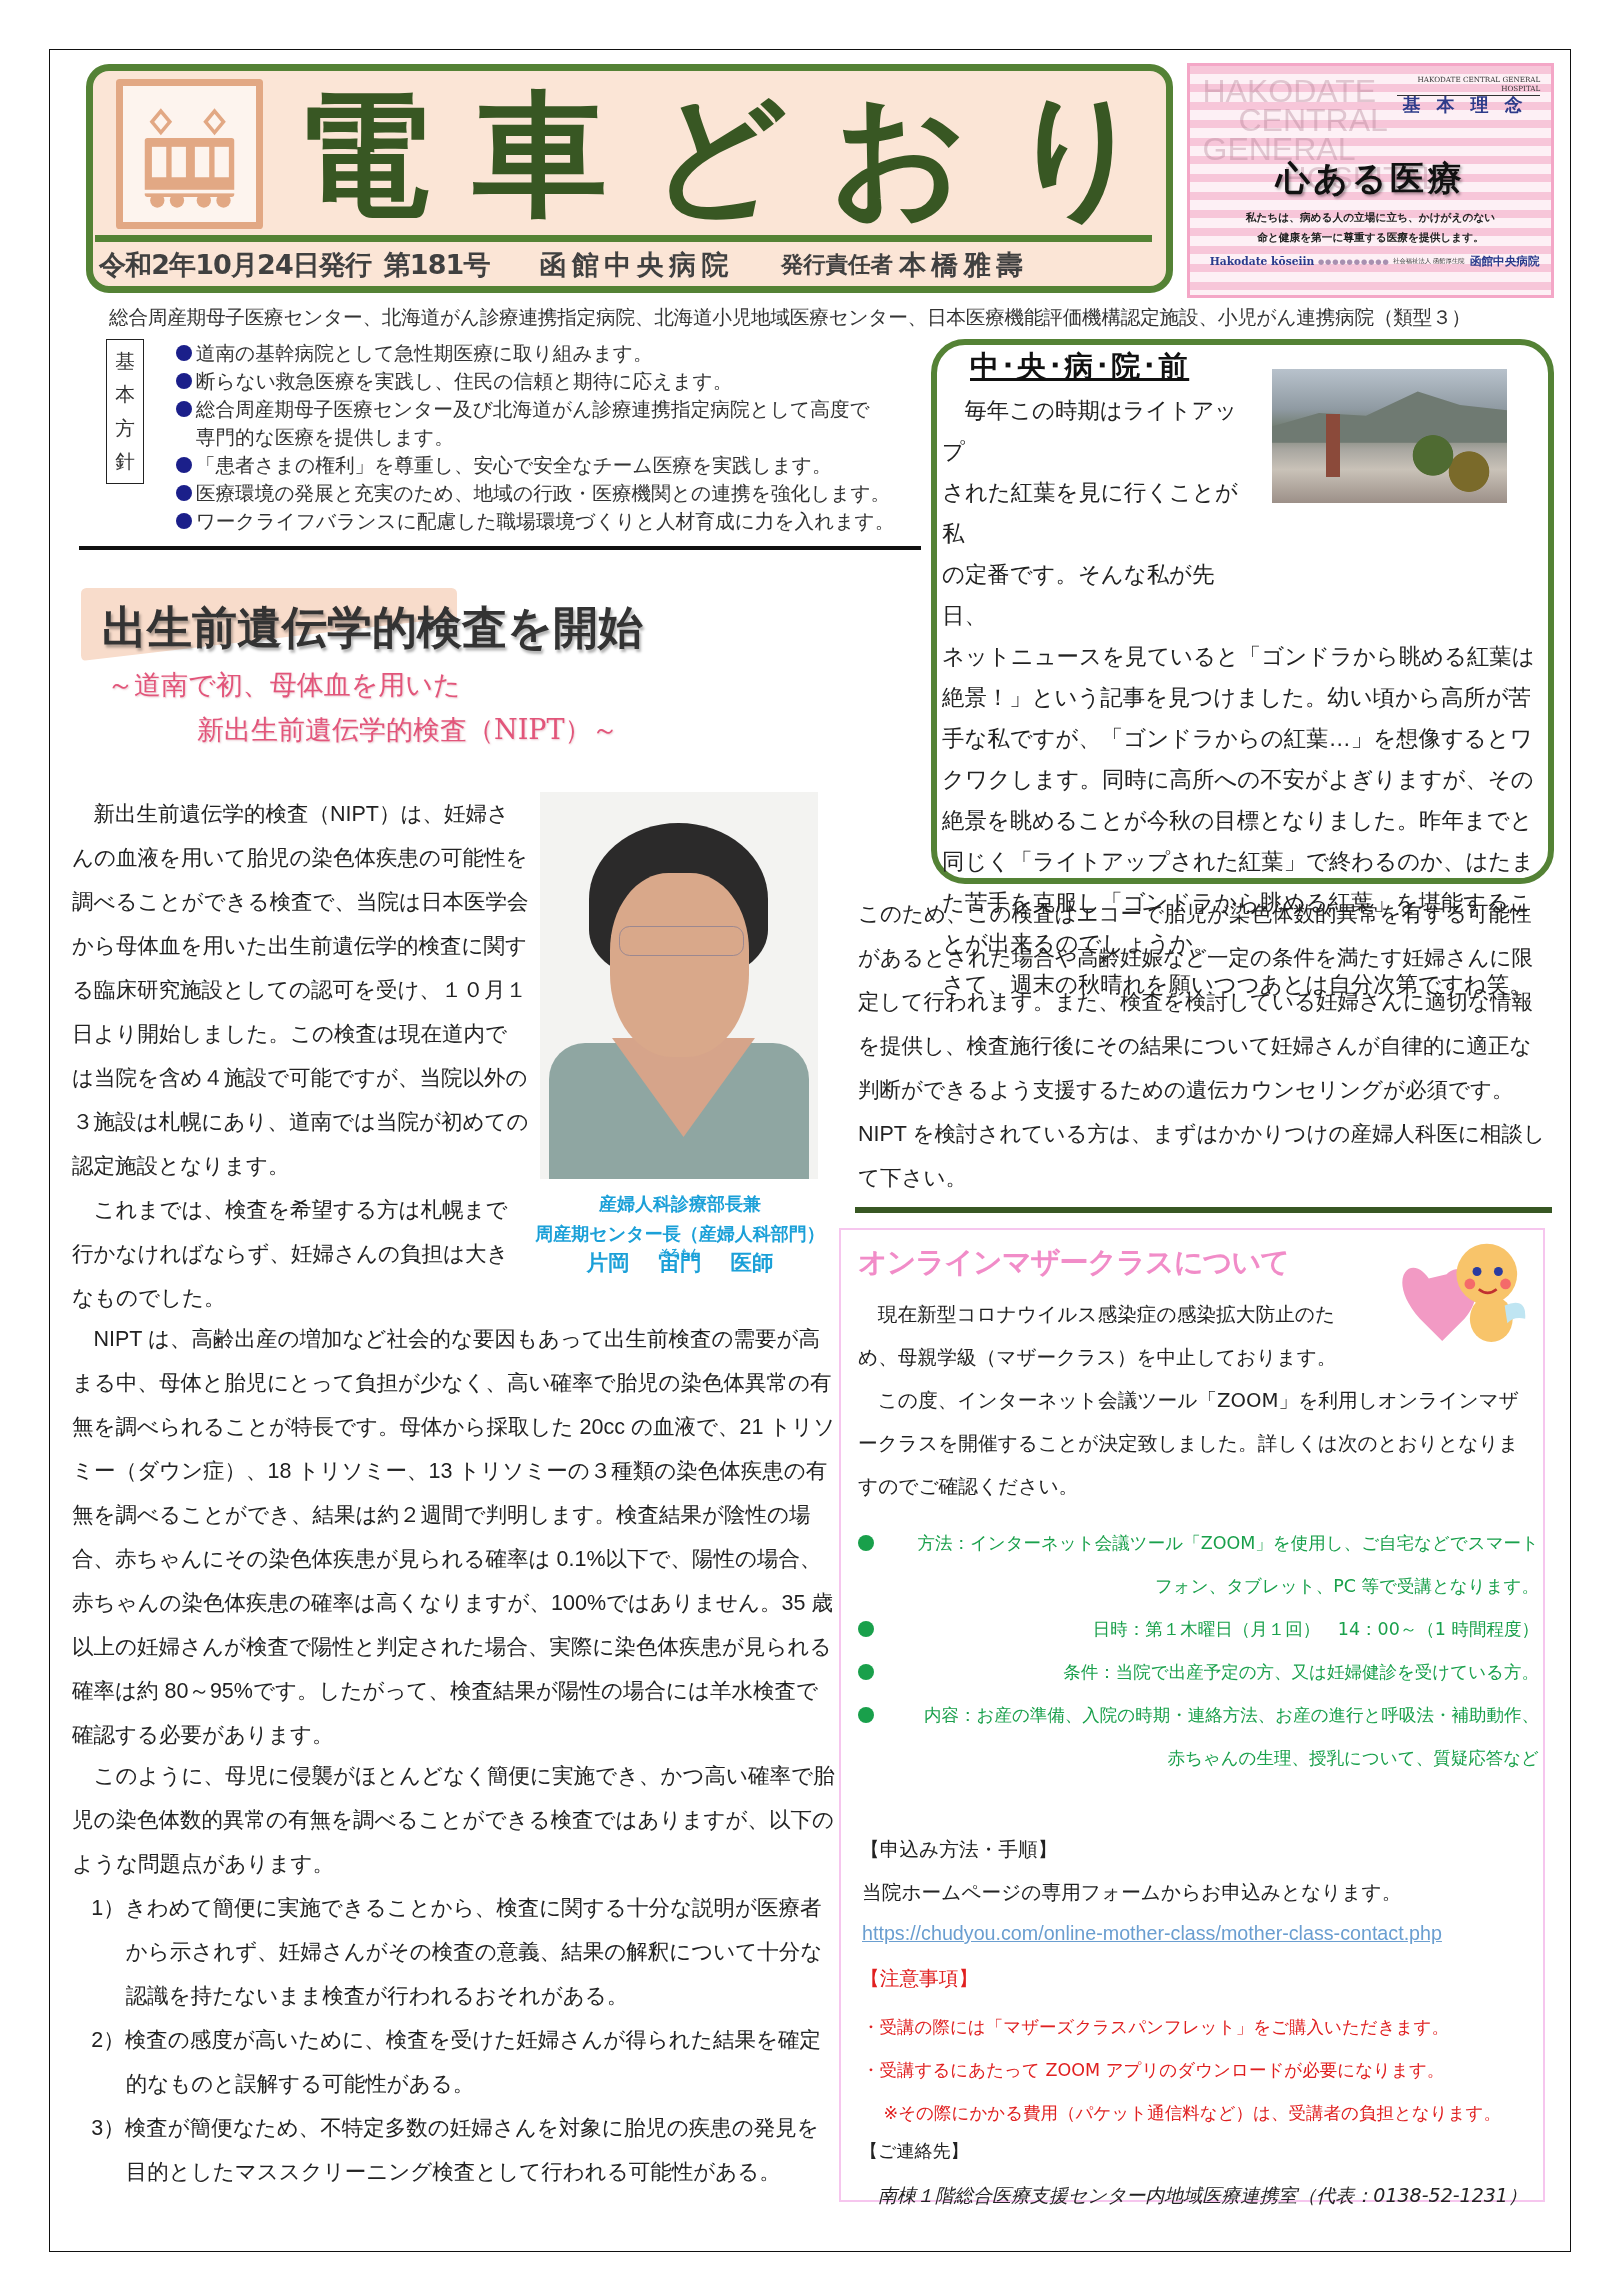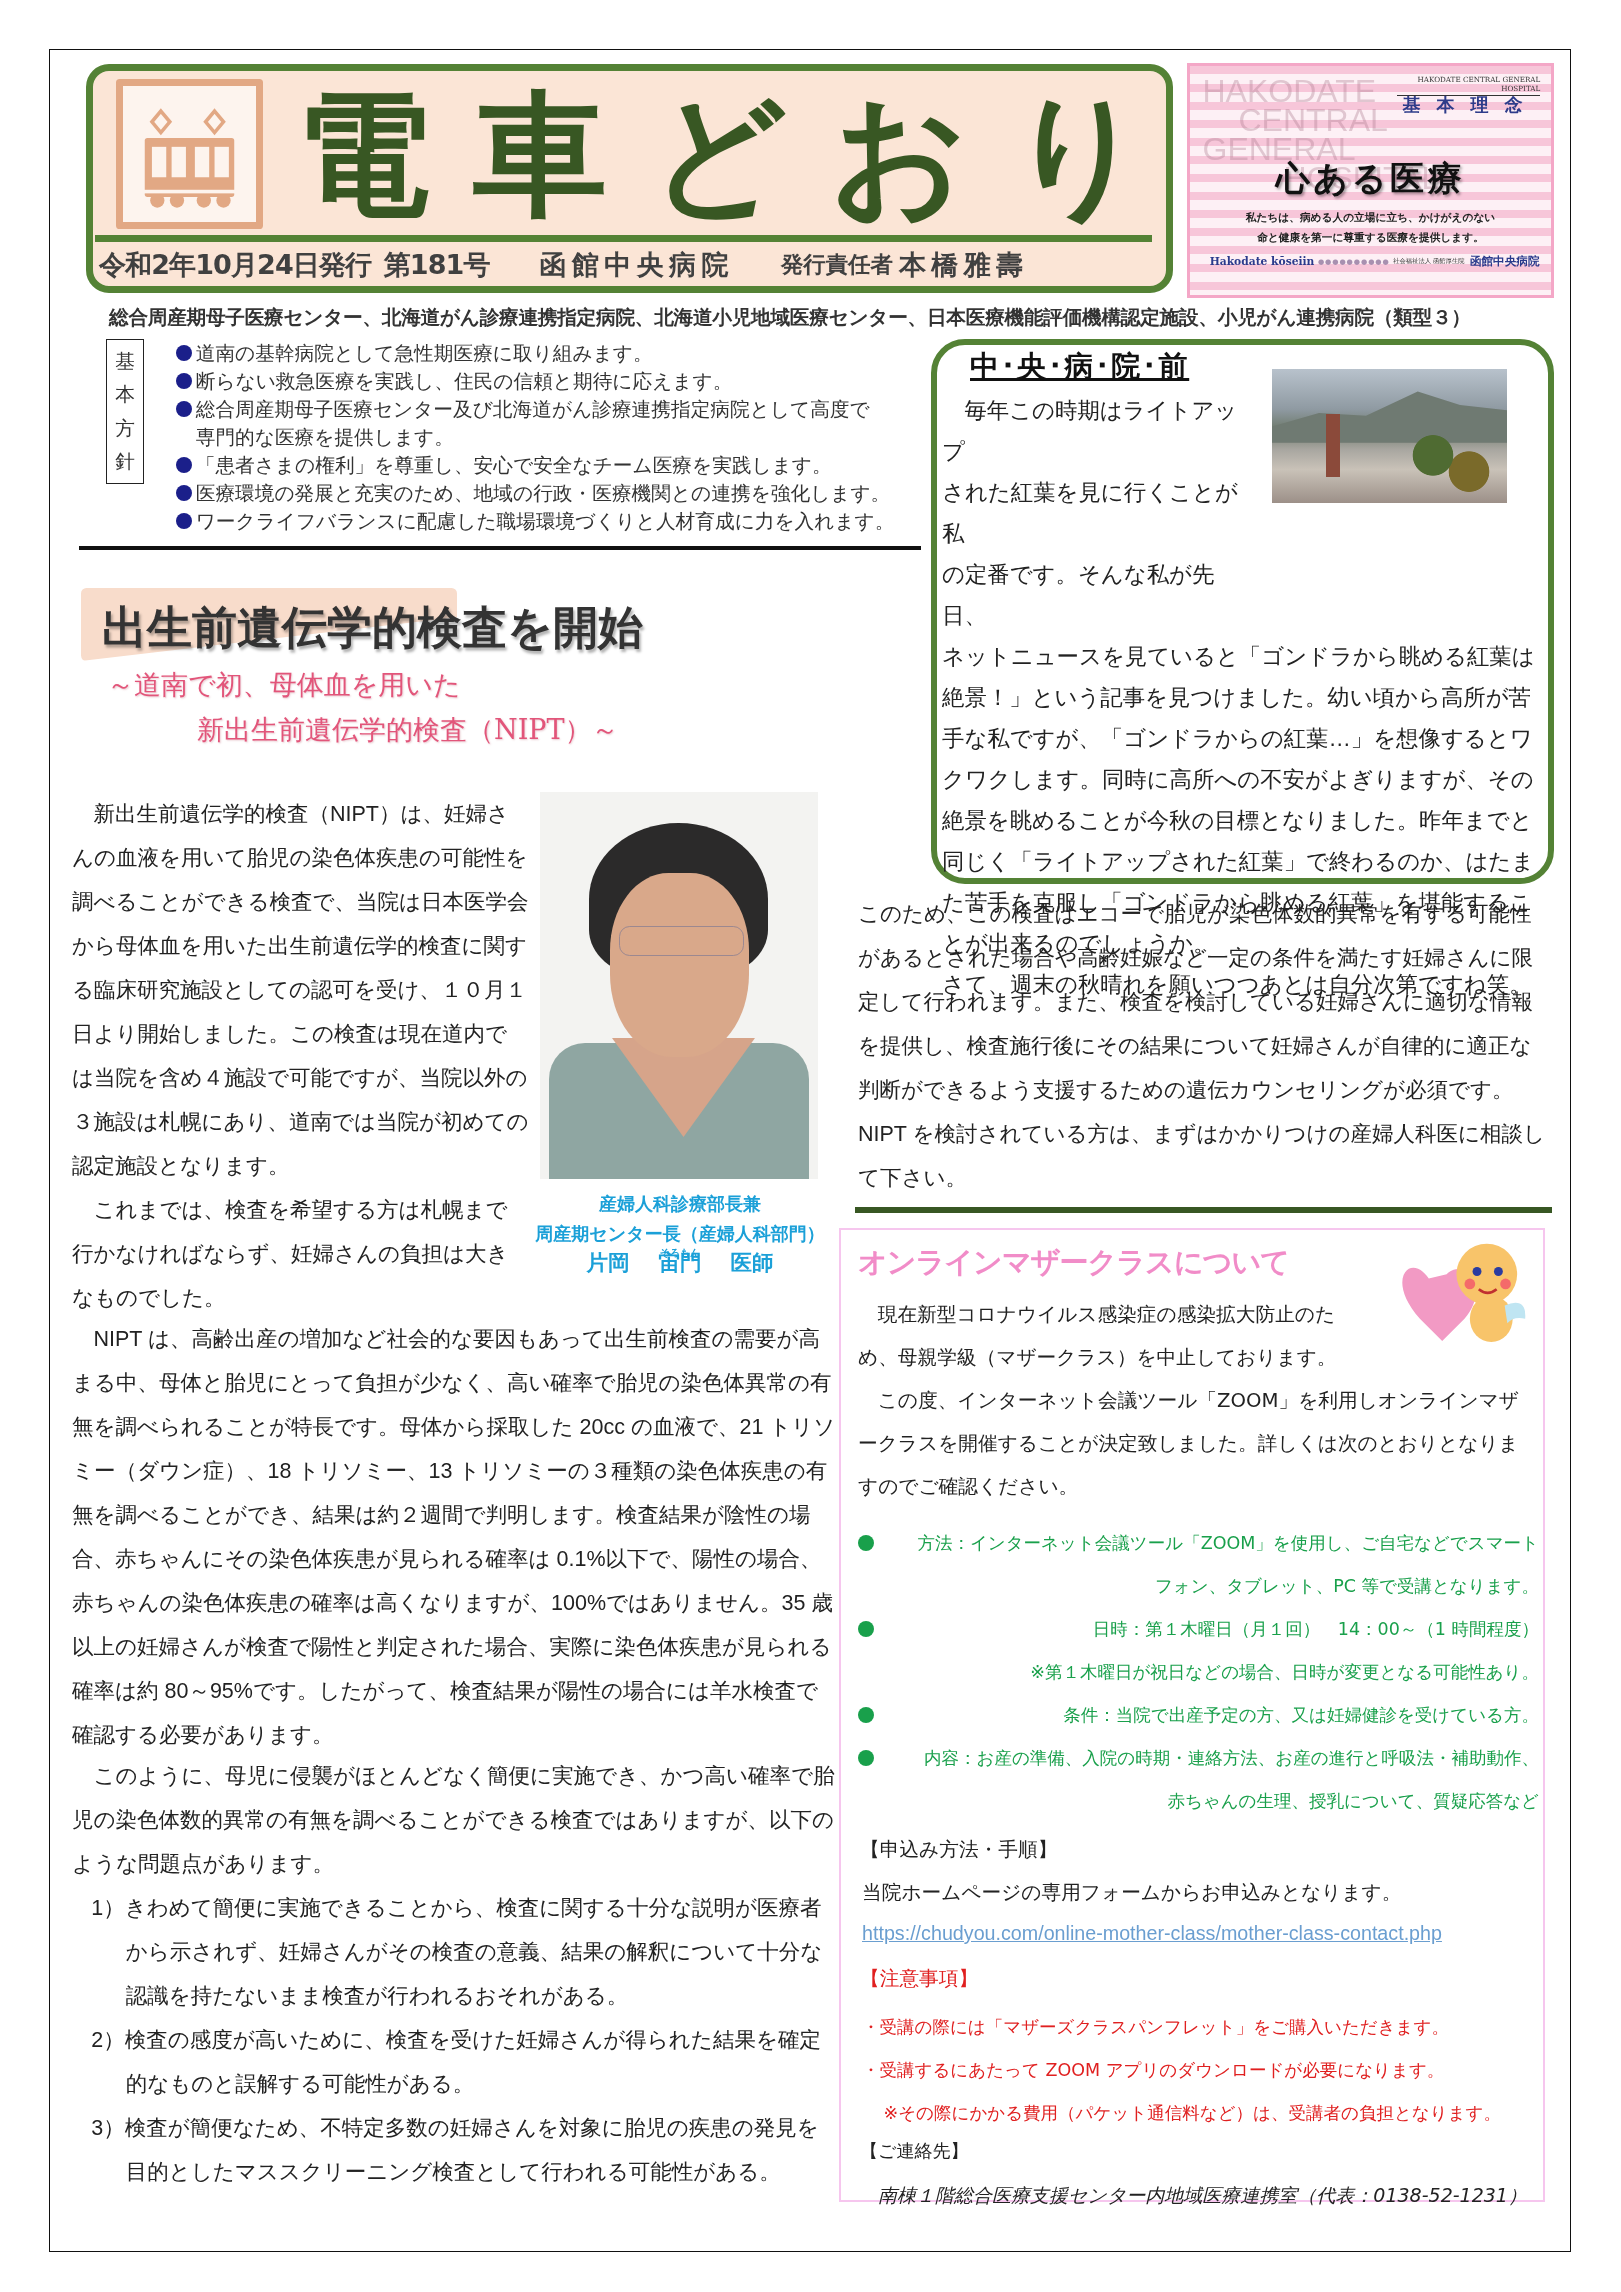--- a/index.html
+++ b/index.html
@@ -25,21 +25,21 @@
   .philo-head { right: 12.5px; top: 27px; font-size: 18px; font-weight: bold; color: #2e3c8a; letter-spacing: 16px; }
   .philo-title { left: 0; width: 100%; top: 90px; text-align: center; font-family: "DejaVu Serif", serif; font-size: 34px; font-weight: bold; color: #111; text-shadow: 1.8px 1.8px 2.7px rgba(0,0,0,0.35); letter-spacing: 3.6px; }
   .philo-sub { left: 0; width: 100%; top: 142px; text-align: center; font-family: "DejaVu Serif", serif; font-size: 10.7px; font-weight: bold; color: #222; line-height: 19.7px; }
   .philo-footer { left: 19.7px; top: 188px; width: 331px; display: flex; align-items: center; font-size: 8px; white-space: nowrap; }
   .philo-logo { font-family: "DejaVu Serif", serif; font-size: 10.7px; font-weight: bold; color: #2a3a8c; }
   .philo-dots { color: #a890b0; letter-spacing: 0.9px; margin: 0 3.6px; font-size: 7.2px; }
   .philo-org { color: #333; font-size: 6.3px; }
   .philo-hosp { color: #2a3a8c; font-weight: bold; font-size: 11.6px; margin-left: 5.4px; }
 
   
-  .accreditation { left: 109px; top: 304px; font-family: "Liberation Sans", sans-serif; font-size: 19.7px; color: #333; white-space: nowrap; letter-spacing: -0.3px; font-weight: bold; }
+  .accreditation { left: 109px; top: 304px; font-family: "Liberation Sans", sans-serif; font-size: 19.7px; color: #333; white-space: nowrap; letter-spacing: -0.3px; }
 
   
   .policy-label { left: 106px; top: 339px; width: 38px; height: 145px; border: 1.8px solid #222; display: flex; flex-direction: column; justify-content: space-around; align-items: center; font-family: "DejaVu Serif", serif; font-size: 19.7px; color: #333; padding: 5.4px 0; }
   .policy-list { left: 176px; top: 339px; width: 752px; font-family: "Liberation Sans", sans-serif; font-size: 19.7px; line-height: 28px; color: #333; list-style: none; }
   .policy-list li { position: relative; padding-left: 19.7px; }
   .policy-list li::before { content: ""; position: absolute; left: 0; top: 6.3px; width: 16px; height: 16px; border-radius: 50%; background: #1b1f8a; }
   .policy-rule { left: 79px; top: 546px; width: 842px; height: 3.6px; background: #111; }
 
   
   .mae-box { left: 931px; top: 339px; width: 623px; height: 545px; border: 6.3px solid #548235; border-radius: 34px; background: #fff; }
@@ -249,21 +249,20 @@
   </svg>
 </div>
 <div class="abs online-intro">
   <p class="indent" style="width:502px">現在新型コロナウイルス感染症の感染拡大防止のため、母親学級（マザークラス）を中止しております。</p>
   <p class="indent">この度、インターネット会議ツール「ZOOM」を利用しオンラインマザークラスを開催することが決定致しました。詳しくは次のとおりとなりますのでご確認ください。</p>
 </div>
 <ul class="abs online-details">
   <li><span>方法：</span><span>インターネット会議ツール「ZOOM」を使用し、ご自宅などでスマート</span></li>
   <li class="sub">フォン、タブレット、PC 等で受講となります。</li>
   <li><span>日時：</span><span>第１木曜日（月１回）　14：00～（1 時間程度）</span></li>
-  <li class="sub">※第１木曜日が祝日などの場合、日時が変更となる可能性あり。</li>
   <li><span>条件：</span><span>当院で出産予定の方、又は妊婦健診を受けている方。</span></li>
   <li><span>内容：</span><span>お産の準備、入院の時期・連絡方法、お産の進行と呼吸法・補助動作、</span></li>
   <li class="sub">赤ちゃんの生理、授乳について、質疑応答など</li>
 </ul>
 <div class="abs apply-head">【申込み方法・手順】</div>
 <div class="abs apply-text">当院ホームページの専用フォームからお申込みとなります。</div>
 <a class="abs apply-link">https://chudyou.com/online-mother-class/mother-class-contact.php</a>
 <div class="abs notes-head">【注意事項】</div>
 <ul class="abs notes-list">
   <li>・受講の際には「マザーズクラスパンフレット」をご購入いただきます。</li>

